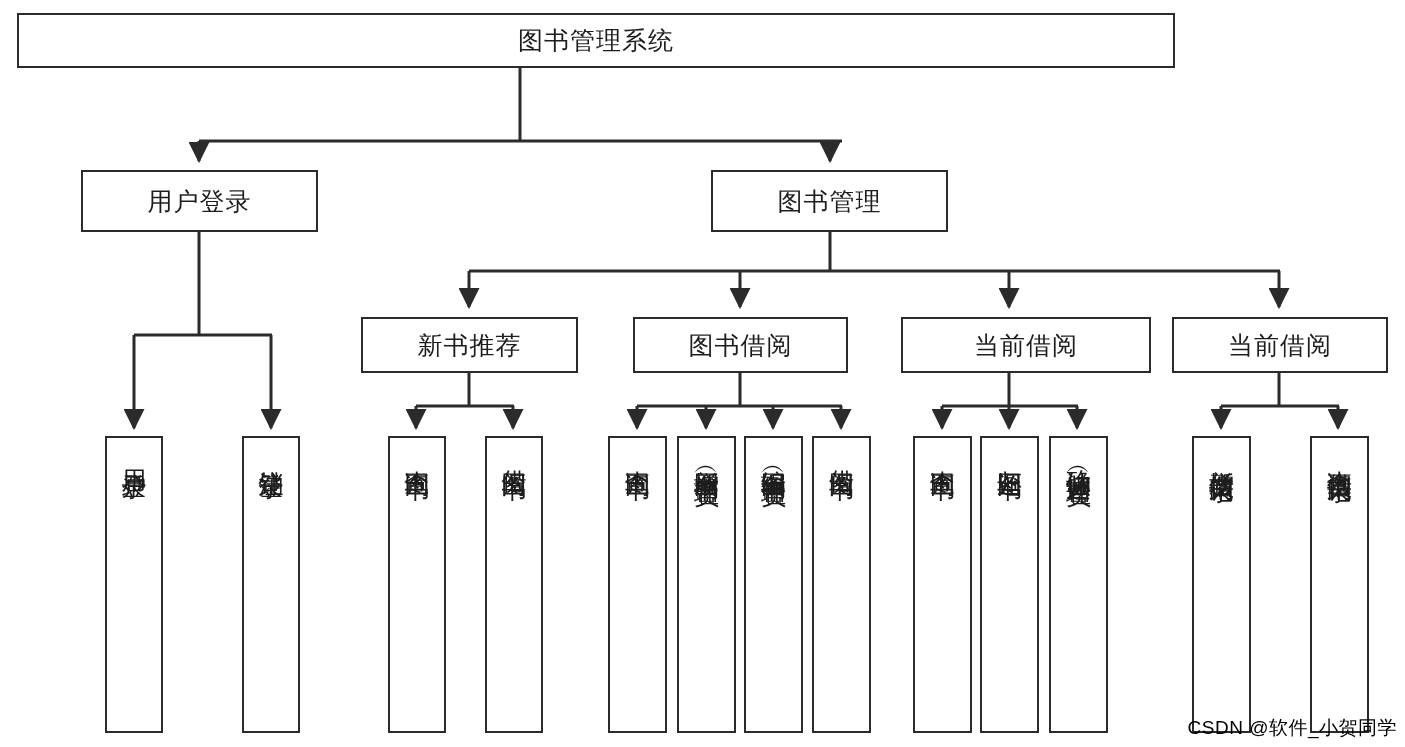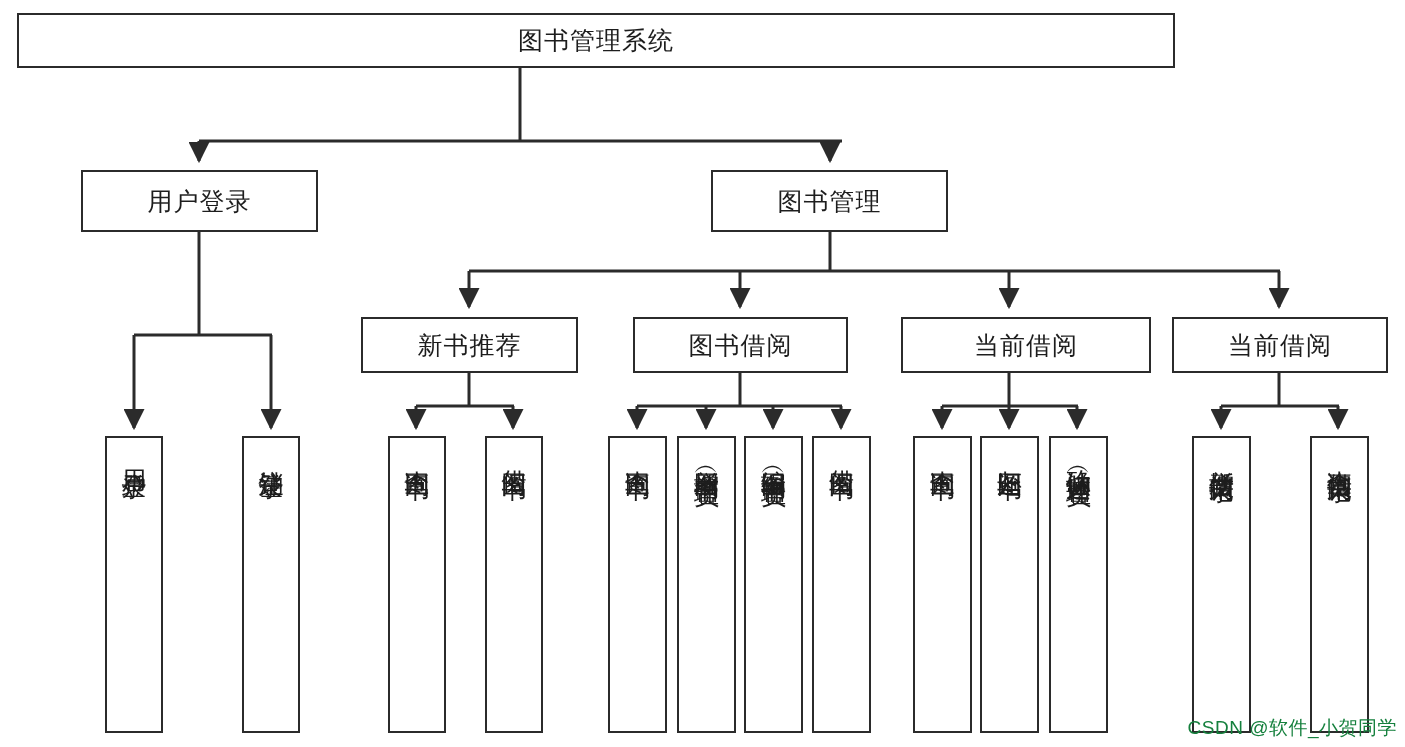--- a/index.html
+++ b/index.html
@@ -45,21 +45,21 @@
     line-height:1.16;
     letter-spacing:2px;
     white-space:nowrap;
   }
   .node.v.tall .vtext{font-size:25px;}
   .watermark{
     position:absolute;
     right:8px;
     bottom:6px;
     font-size:19px;
-    color:#15803d;
+    color:#000000;
     letter-spacing:0.5px;
     white-space:nowrap;
   }
 </style>
 </head>
 <body>
 
 <div id="canvas">
 
   <svg id="wires" viewBox="0 0 1405 747">

